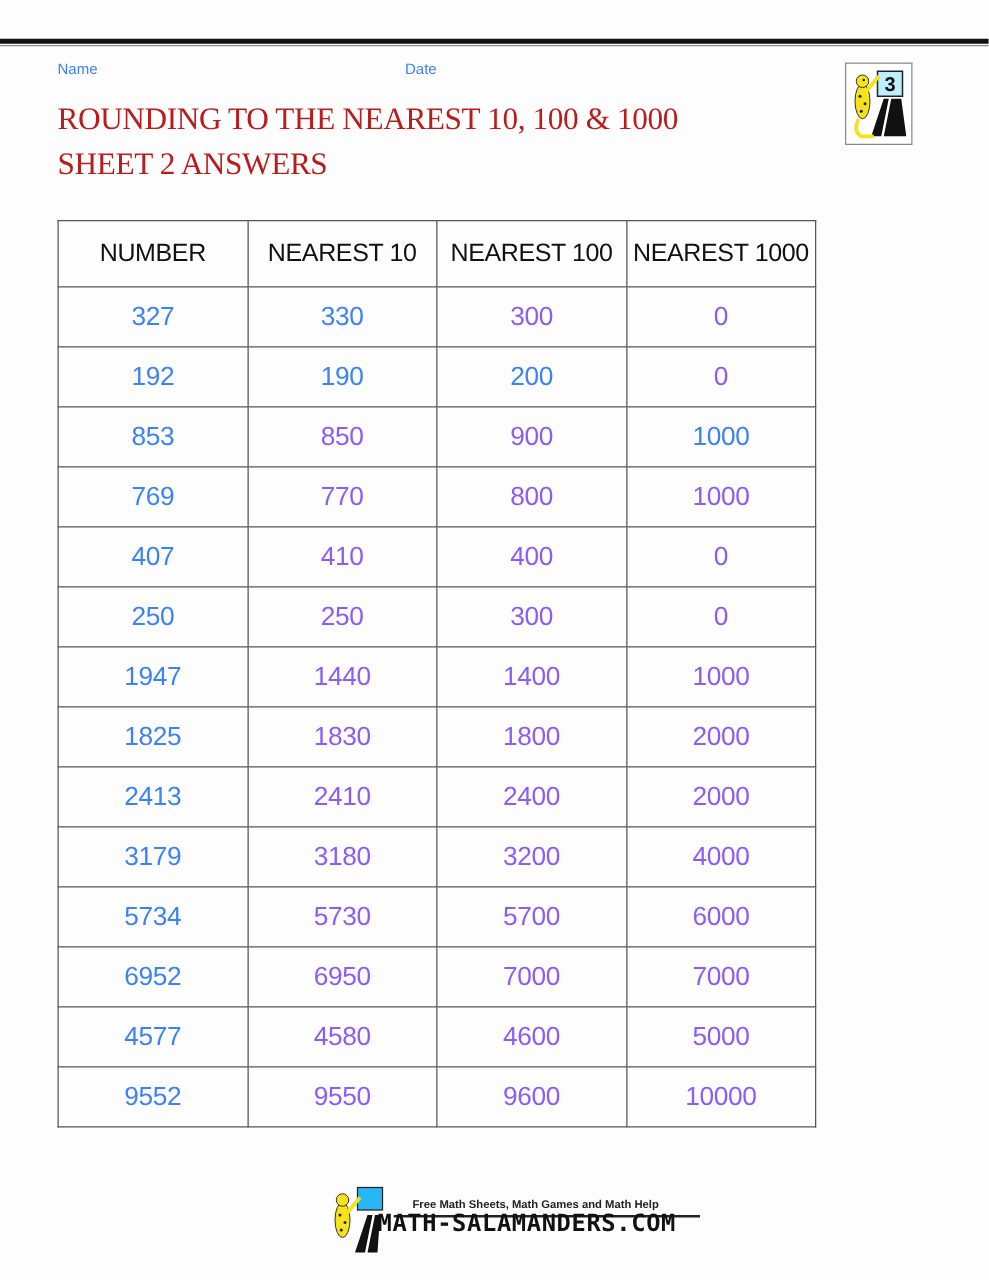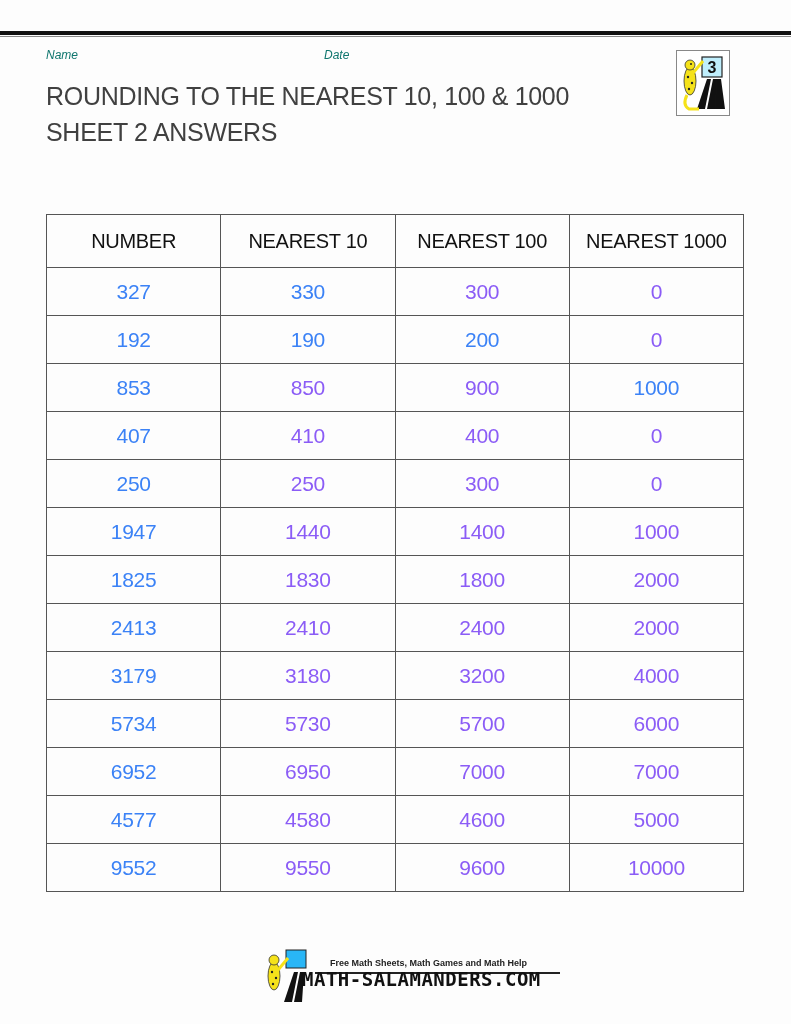--- a/index.html
+++ b/index.html
@@ -2,33 +2,32 @@
 <html><head>
 <meta charset="utf-8">
 <style>
   html, body { margin:0; padding:0; }
   body {
     width:791px; height:1024px; background:#fdfdfd; position:relative; overflow:hidden;
     font-family:"Liberation Sans", "DejaVu Sans", sans-serif; color:#111;
   }
   .topline { position:absolute; left:0; top:31px; width:791px; height:4px; background:#111; }
   .topline2 { position:absolute; left:0; top:36px; width:791px; height:1px; background:#888; }
-  .label { position:absolute; font-size:12px; color:#0f766e;font-style:italic; }
+  .label { position:absolute; font-size:12px; color:#3b82f6; }
   .title {
-    position:absolute; left:46px; font-family:Liberation Sans, sans-serif;
-    color:#404040; font-size:25px; letter-spacing:-0.3px;
+    position:absolute; left:46px; font-family:Liberation Serif, serif;
+    color:#b91c1c; font-size:25px; letter-spacing:-0.3px;
   }
   .logo-box {
     position:absolute; left:676px; top:50px; width:52px; height:64px;
     border:1px solid #888; background:#fff;
   }
   table.answers {
-    position:absolute; left:46px; top:176px; width:698px; border-collapse:collapse;
+    position:absolute; left:46px; top:176px; width:607px; border-collapse:collapse;
     table-layout:fixed;
-    margin-top:38px;
   }
   table.answers td, table.answers th {
     border:1px solid #555; text-align:center; font-weight:normal;
     font-size:21px; height:47px; padding:0; letter-spacing:-0.3px;
   }
   table.answers th { font-size:20px; height:52px; }
   .red { color:#8b5cf6; }
   .black { color:#3b82f6; }
   .footer { position:absolute; left:258px; top:948px; width:300px; height:56px; }
   .footer-tag { position:absolute; left:330px; top:958px; font-size:9px; font-weight:bold; color:#222; }
@@ -86,20 +85,26 @@
         <td class="black">192</td>
         <td class="black">190</td>
         <td class="black">200</td>
         <td class="red">0</td>
       </tr>
       <tr>
         <td class="black">853</td>
         <td class="red">850</td>
         <td class="red">900</td>
         <td class="black">1000</td>
+      </tr>
+      <tr>
+        <td class="black">769</td>
+        <td class="red">770</td>
+        <td class="red">800</td>
+        <td class="red">1000</td>
       </tr>
       <tr>
         <td class="black">407</td>
         <td class="red">410</td>
         <td class="red">400</td>
         <td class="red">0</td>
       </tr>
       <tr>
         <td class="black">250</td>
         <td class="red">250</td>

